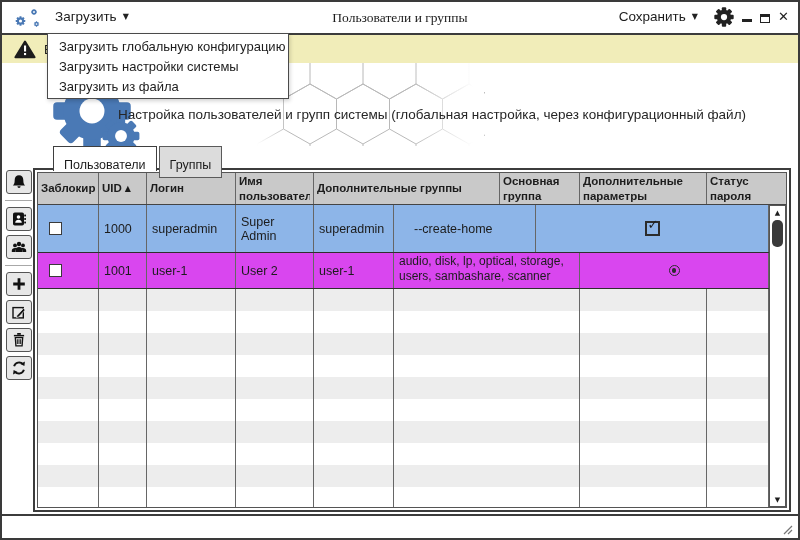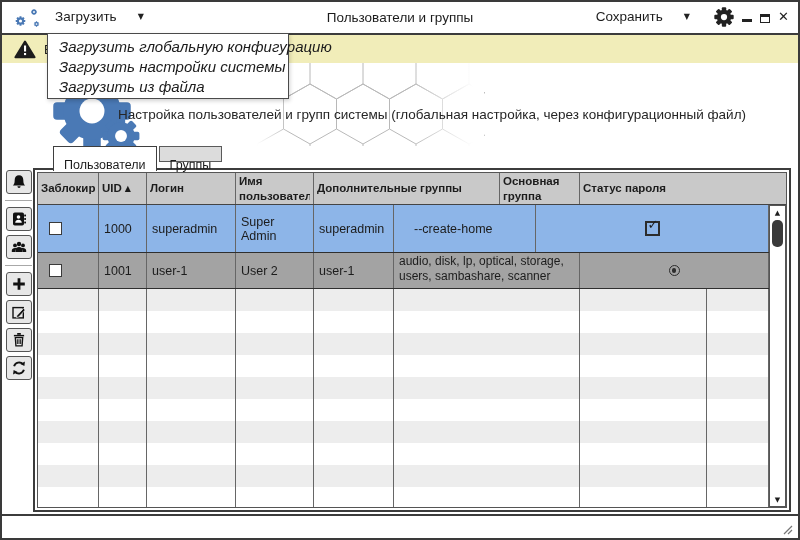--- a/index.html
+++ b/index.html
@@ -3,25 +3,25 @@
 <meta charset="utf-8">
 <style>
   html,body{margin:0;padding:0;background:#888;}
   .window{position:relative;width:800px;height:540px;box-sizing:border-box;border:2px solid #3a3a3a;
     background:#fff;font-family:"Liberation Sans",sans-serif;color:#1c1c1c;overflow:hidden;}
   .icoft{font-family:"DejaVu Sans",sans-serif;}
 
   
   .titlebar{position:absolute;left:0;top:0;right:0;height:31px;background:#fff;border-bottom:2px solid #3c3c3c;z-index:6;}
   .logo{position:absolute;left:8px;top:3px;width:34px;height:26px;}
-  .menu-btn{position:absolute;top:7px;font-size:13.5px;display:flex;align-items:center;gap:21px;cursor:default;}
+  .menu-btn{position:absolute;top:7px;font-size:13.5px;display:flex;align-items:center;gap:6px;cursor:default;}
   .load-btn{left:53px;}
-  .save-btn{right:108px;}
+  .save-btn{right:100px;}
   .dd-arrow{font-size:8px;color:#222;}
-  .win-title{position:absolute;left:0;right:0;top:8px;text-align:center;font-size:13.5px;}
+  .win-title{position:absolute;left:0;right:0;top:8px;text-align:center;font-size:13.5px;font-family:Liberation Serif, serif;}
   .settings-gear{position:absolute;right:64px;top:5px;width:20px;height:20px;}
   .winbtns{position:absolute;right:9px;top:7px;display:flex;gap:8px;align-items:center;height:16px;}
   .btn-min{width:10px;height:3px;background:#222;margin-top:6px;}
   .btn-max{width:10px;height:9px;border:1.5px solid #222;border-top:3px solid #222;box-sizing:border-box;margin-top:2px;}
   .btn-close{font-size:13px;line-height:16px;color:#222;font-weight:bold;}
 
   
   .banner{position:absolute;left:0;right:0;top:33px;height:28px;background:#f1edb9;display:flex;align-items:center;gap:8px;padding-left:12px;z-index:1;}
   .banner-text{font-size:13px;color:#1c1c1c;}
 
@@ -31,21 +31,21 @@
   .fadeL{position:absolute;left:255px;top:0;width:32px;height:83px;background:linear-gradient(to right,#fff,rgba(255,255,255,0));}
   .fadeR{position:absolute;left:408px;top:0;width:74px;height:83px;background:linear-gradient(to right,rgba(255,255,255,0),#fff 85%);}
   .gear-big{position:absolute;left:50px;top:8px;width:80px;height:80px;}
   .gear-small{position:absolute;left:100px;top:54px;width:38px;height:38px;}
   .caption{position:absolute;left:116px;top:44px;font-size:13.5px;color:#262626;white-space:nowrap;}
 
   
   .tabs{position:absolute;left:51px;top:144px;display:flex;align-items:flex-start;z-index:4;}
   .tab{font-size:12.5px;padding:11px 10px 0 10px;box-sizing:border-box;}
   .tab.active{background:#fff;border:1.5px solid #3f3f3f;border-bottom:none;height:25px;}
-  .tab.inactive{background:#dcdcdc;border:1px solid #5a5a5a;height:16px;margin-left:2px;}
+  .tab.inactive{background:#dcdcdc;border:1px solid #5a5a5a;height:32px;margin-left:2px;}
 
   
   .sidebar{position:absolute;left:2px;top:168px;width:29px;display:flex;flex-direction:column;align-items:center;gap:4px;z-index:3;}
   .tool-btn{width:26px;height:24px;background:#e7e7e7;border:1px solid #555;border-radius:3px;box-sizing:border-box;
     display:flex;align-items:center;justify-content:center;}
   .sep{width:27px;height:1px;background:#a8a8a8;margin:2px 0;}
 
   
   .frame{position:absolute;left:31px;top:166px;width:758px;height:344px;box-sizing:border-box;border:2px solid #3c3c3c;background:#fff;padding:2px;z-index:2;}
   .grid{position:relative;width:100%;height:100%;box-sizing:border-box;border:1px solid #555;overflow:hidden;}
@@ -53,42 +53,42 @@
   .th{box-sizing:border-box;border-right:1px solid #666;font-weight:bold;font-size:11.5px;line-height:1.22;
     padding:2px 3px;display:flex;align-items:center;overflow:hidden;}
   .th .h-inner{overflow:hidden;}
   .c0{width:61px}.c1{width:48px}.c2{width:89px}.c3{width:78px}.c4{width:80px}.c5{width:186px}.c6{width:127px}.c7{flex:1;border-right:none;}
   .nowrap{white-space:nowrap;}
   .sort-arrow{font-size:8px;margin-left:3px;color:#1a1a1a;}
   .tbody{position:absolute;left:0;top:32px;bottom:0;width:731px;display:flex;flex-direction:column;}
   .row{display:flex;box-sizing:border-box;border-bottom:1px solid #2f2f2f;}
   .row.sel{background:#8db5e8;}
   .r1{height:48px;}
-  .r2{height:36px;background:#a3a3a3;}
+  .r2{height:36px;background:#d946ef;}
   .td{box-sizing:border-box;border-right:1px solid #666;padding:0 5px;font-size:12.5px;display:flex;align-items:center;overflow:hidden;}
   .td.groups{font-size:12px;line-height:1.25;align-items:flex-start;padding-top:1px;}
   .td.params{white-space:nowrap;margin-left:15px;}
   .td.center{justify-content:center;}
   .checkbox{width:13px;height:13px;border:1.5px solid #3a3a3a;background:#fff;box-sizing:border-box;margin-left:6px;}
   .pw-check{width:15px;height:15px;border:2px solid #2c2c2c;box-sizing:border-box;position:relative;}
   .pw-check span{position:absolute;left:1px;top:-6px;font-size:13px;font-weight:bold;color:#1d1d1d;}
   .radio{width:11px;height:11px;border:1.5px solid #2c2c2c;border-radius:50%;box-sizing:border-box;display:flex;align-items:center;justify-content:center;}
   .radio i{width:4.5px;height:4.5px;background:#2c2c2c;border-radius:50%;}
   .filler{flex:1;display:flex;background:repeating-linear-gradient(to bottom,#ededed 0 22px,#fff 22px 44px);}
   .filler div{box-sizing:border-box;border-right:1px solid #666;height:100%;}
   
   .vscroll{position:absolute;right:0;top:32px;bottom:0;width:17px;box-sizing:border-box;border:1px solid #555;background:#fff;}
   .sb-arrow{height:13px;display:flex;align-items:center;justify-content:center;font-size:7px;color:#1d1d1d;}
   .sb-down{position:absolute;bottom:0;left:0;right:0;}
   .sb-thumb{margin:1px 2px;height:27px;background:#3a3a3a;border-radius:5px;}
 
   
   .dropdown{position:absolute;left:45px;top:31px;width:240px;background:#fff;border:1px solid #4a4a4a;
     box-shadow:1px 2px 4px rgba(0,0,0,.18);z-index:20;padding:2px 0;}
-  .dd-item{font-size:15px;padding:2.5px 8px 2.5px 11px;line-height:15px;white-space:nowrap;font-style:italic;}
+  .dd-item{font-size:13px;padding:2.5px 8px 2.5px 11px;line-height:15px;white-space:nowrap;}
 
   
   .statusbar{position:absolute;left:0;right:0;top:512px;height:22px;border-top:2px solid #3c3c3c;background:#fff;}
   .grip{position:absolute;right:4px;bottom:3px;}
 </style>
 </head>
 <body>
 
 <svg width="0" height="0" style="position:absolute">
   <defs>
@@ -244,20 +244,23 @@
             <span>Логин</span>
           </div>
         <div class="th c3">
             <span class="h-inner">Имя пользователя</span>
           </div>
         <div class="th c5">
             <span>Дополнительные группы</span>
           </div>
         <div class="th c4">
             <span>Основная группа</span>
+          </div>
+        <div class="th c6">
+            <span>Дополнительные параметры</span>
           </div>
         <div class="th c7">
             <span>Статус пароля</span>
           </div>
       </div>
 
       <div class="tbody">
 
         <div class="row sel r1">
           <div class="td c0">

